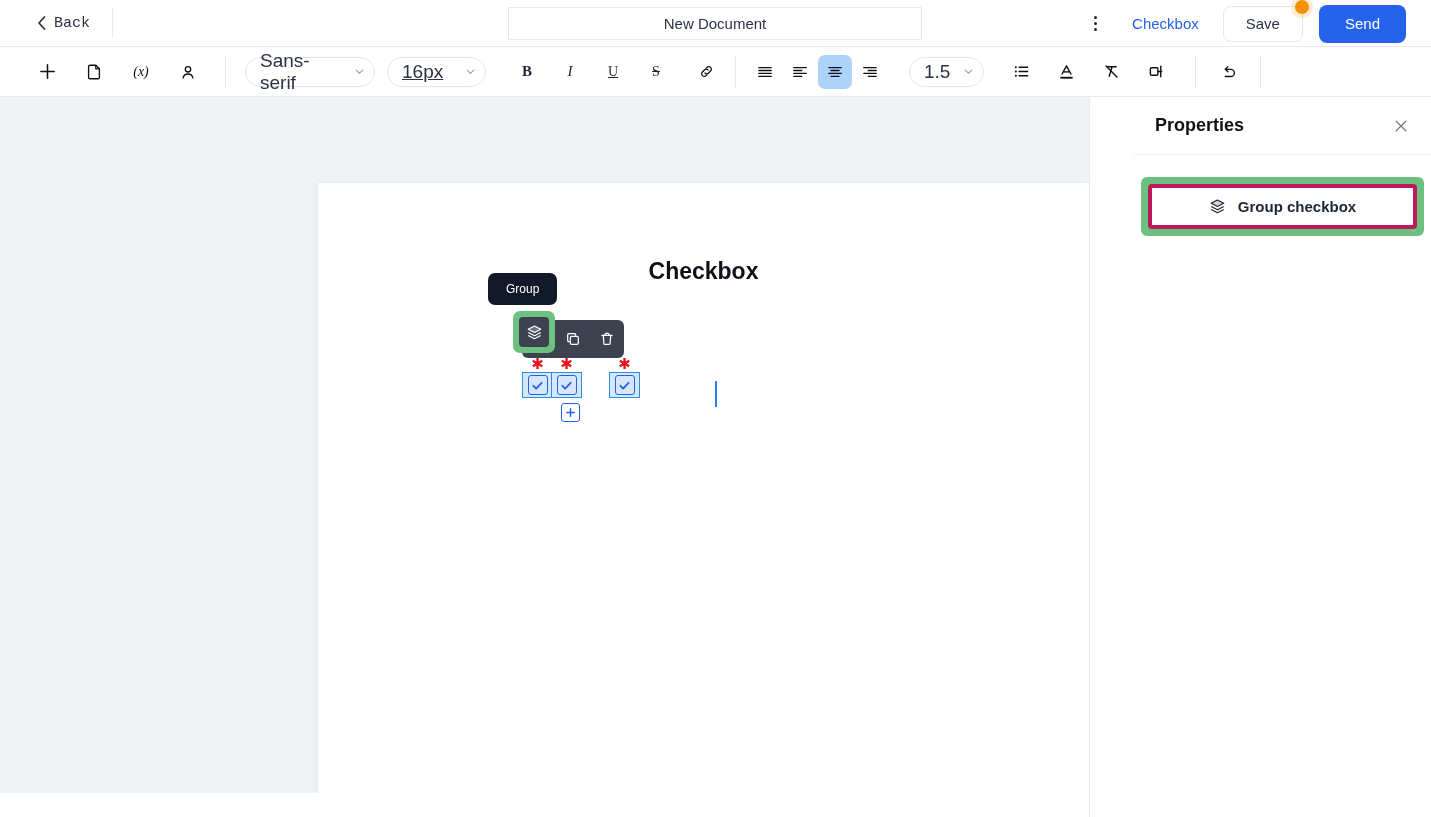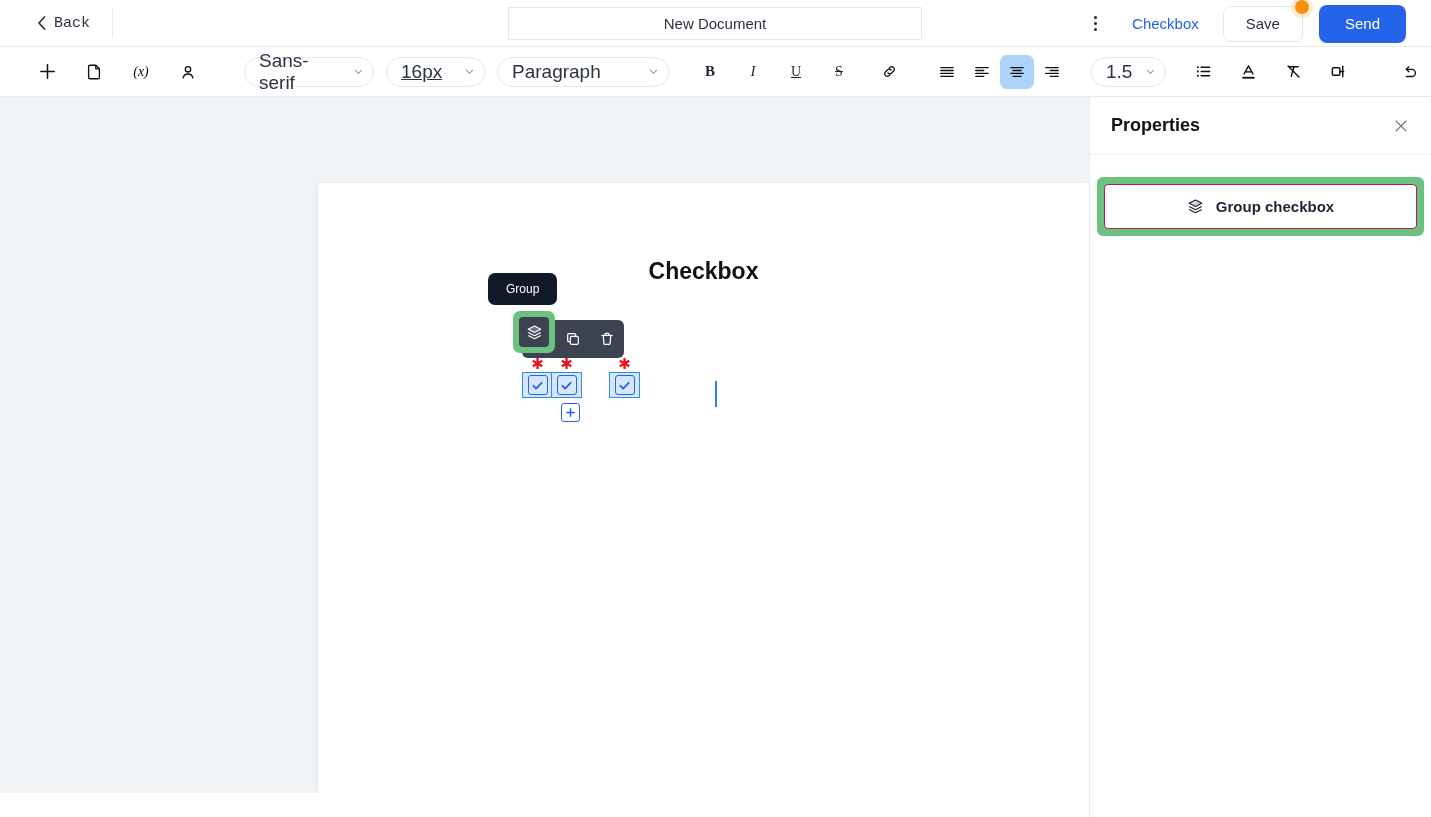--- a/index.html
+++ b/index.html
@@ -157,37 +157,37 @@
     font-family:"Liberation Sans", sans-serif;
   }
   .text-caret {
     position:absolute; left:397px; top:198px; width:2px; height:26px;
     background:#2b7ff5;
   }
 
   
   .props {
     position:absolute; left:1089px; top:97px; width:342px; height:720px;
-    background:#ffffff; border-left:1px solid #e7eaee;
+    background:#ffffff; border-left:1px solid #e7eaee;padding-left:44px;
   }
   .props-head {
     height:58px; display:flex; align-items:center; justify-content:space-between;
     padding:0 22px 0 21px; border-bottom:1px solid #eceff3;
   }
   .props-title {
     font-size:18px; font-weight:bold; color:#0e1117;
     font-family:"Liberation Sans", sans-serif;
   }
   .props-close { cursor:pointer; color:#667085; display:flex; }
   .group-card-outer {
     margin:22px 7px 0 7px; padding:5px;
     border:2px solid #6cc080; border-radius:6px; background:#6cc080;
   }
   .group-card {
-    background:#fff; border:1px solid #be185d; border-radius:4px;
+    background:#fff; border:4px solid #be185d; border-radius:4px;
     height:45px; display:flex; align-items:center; justify-content:center;
     gap:12px; cursor:pointer;
     font-size:15px; font-weight:bold; color:#1d2433;
     font-family:"Liberation Sans", sans-serif;
   }
 </style>
 </head>
 <body>
 
 <div class="app">
@@ -253,28 +253,20 @@
       <div class="select" style="width:130px;">
         <span>Sans-serif</span>
         <span class="chev">
           <svg width="11" height="11" viewBox="0 0 12 12" fill="none">
               <path d="M2.5 4.5L6 8l3.5-3.5" stroke="#98a2b3" stroke-width="1.3" stroke-linecap="round" stroke-linejoin="round"></path>
             </svg>
         </span>
       </div>
       <div class="select" style="width:99px;text-decoration:underline;">
         <span>16px</span>
-        <span class="chev">
-          <svg width="11" height="11" viewBox="0 0 12 12" fill="none">
-              <path d="M2.5 4.5L6 8l3.5-3.5" stroke="#98a2b3" stroke-width="1.3" stroke-linecap="round" stroke-linejoin="round"></path>
-            </svg>
-        </span>
-      </div>
-      <div class="select" style="width:172px;">
-        <span>Paragraph</span>
         <span class="chev">
           <svg width="11" height="11" viewBox="0 0 12 12" fill="none">
               <path d="M2.5 4.5L6 8l3.5-3.5" stroke="#98a2b3" stroke-width="1.3" stroke-linecap="round" stroke-linejoin="round"></path>
             </svg>
         </span>
       </div>
     </div>
 
     <div class="tb-group" style="padding-left:24px; gap:9px;">
       <button class="icon-btn">

